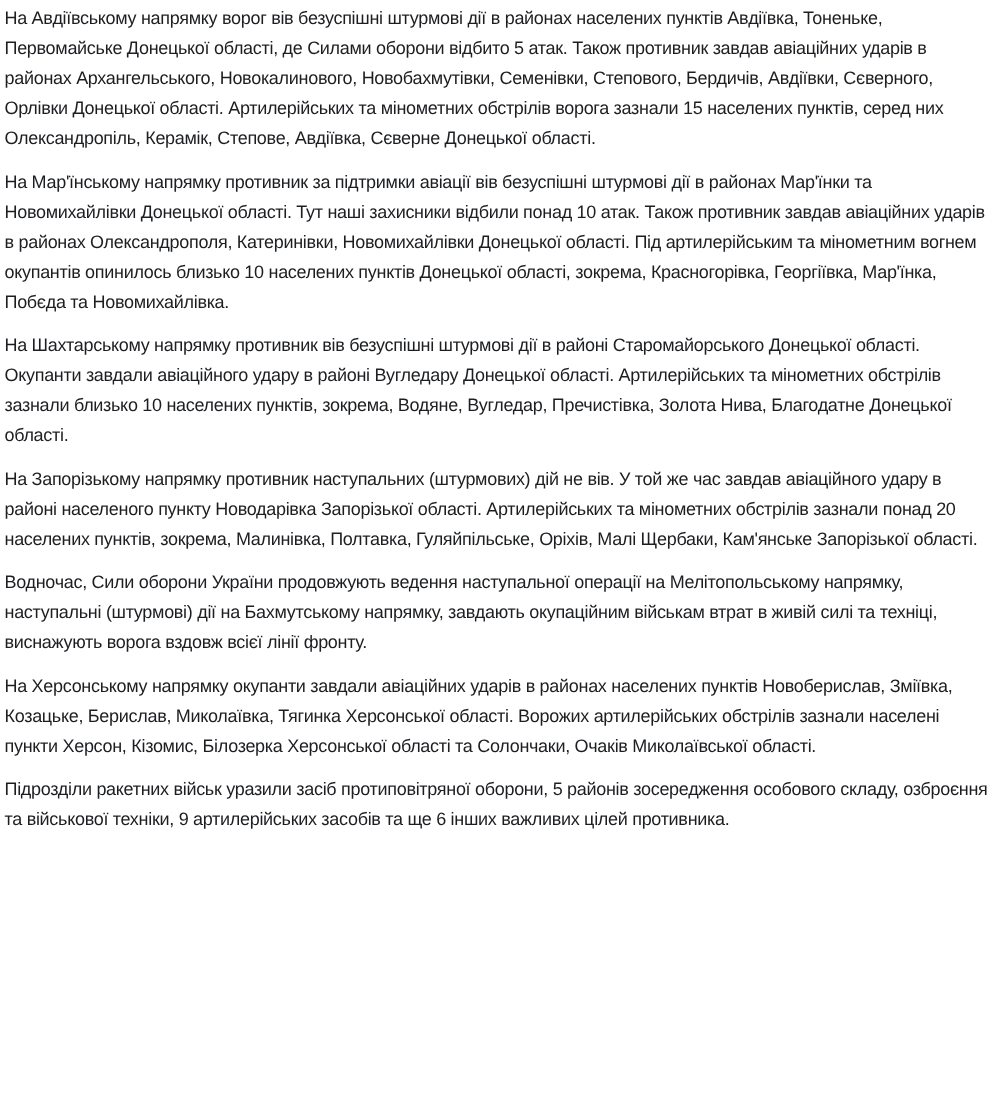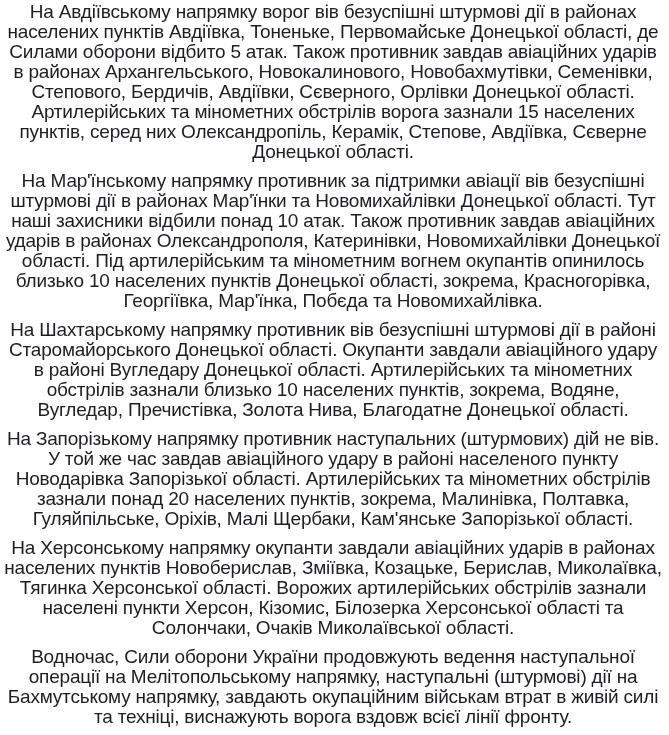--- a/index.html
+++ b/index.html
@@ -11,38 +11,39 @@
     width: 669px;
     height: 735px;
     overflow: hidden;
     box-sizing: border-box;
   }
   .post {
     box-sizing: border-box;
     width: 669px;
     padding: 2px 6px 0 3px;
     font-family: "Liberation Sans", "DejaVu Sans", sans-serif;
-    font-size: 19px;
+    font-size: 12px;
     line-height: 20px;
     letter-spacing: -0.2px;
     color: #1c1e21;
     background: #ffffff;
-    text-align: center;
+    text-align: left;
   }
   .post p {
     margin: 0 0 9px 0;
     padding: 0;
   }
   .post p:last-child {
     margin-bottom: 0;
   }
 </style>
 </head>
 <body>
 
 <div class="post">
   <p>На Авдіївському напрямку ворог вів безуспішні штурмові дії в районах населених пунктів Авдіївка, Тоненьке, Первомайське Донецької області, де Силами оборони відбито 5 атак. Також противник завдав авіаційних ударів в районах Архангельського, Новокалинового, Новобахмутівки, Семенівки, Степового, Бердичів, Авдіївки, Сєверного, Орлівки Донецької області. Артилерійських та мінометних обстрілів ворога зазнали 15 населених пунктів, серед них Олександропіль, Керамік, Степове, Авдіївка, Сєверне Донецької області.</p>
   <p>На Мар'їнському напрямку противник за підтримки авіації вів безуспішні штурмові дії в районах Мар'їнки та Новомихайлівки Донецької області. Тут наші захисники відбили понад 10 атак. Також противник завдав авіаційних ударів в районах Олександрополя, Катеринівки, Новомихайлівки Донецької області. Під артилерійським та мінометним вогнем окупантів опинилось близько 10 населених пунктів Донецької області, зокрема, Красногорівка, Георгіївка, Мар'їнка, Побєда та Новомихайлівка.</p>
   <p>На Шахтарському напрямку противник вів безуспішні штурмові дії в районі Старомайорського Донецької області. Окупанти завдали авіаційного удару в районі Вугледару Донецької області. Артилерійських та мінометних обстрілів зазнали близько 10 населених пунктів, зокрема, Водяне, Вугледар, Пречистівка, Золота Нива, Благодатне Донецької області.</p>
   <p>На Запорізькому напрямку противник наступальних (штурмових) дій не вів. У той же час завдав авіаційного удару в районі населеного пункту Новодарівка Запорізької області. Артилерійських та мінометних обстрілів зазнали понад 20 населених пунктів, зокрема, Малинівка, Полтавка, Гуляйпільське, Оріхів, Малі Щербаки, Кам'янське Запорізької області.</p>
+  <p>Водночас, Сили оборони України продовжують ведення наступальної операції на Мелітопольському напрямку, наступальні (штурмові) дії на Бахмутському напрямку, завдають окупаційним військам втрат в живій силі та техніці, виснажують ворога вздовж всієї лінії фронту.</p>
   <p>На Херсонському напрямку окупанти завдали авіаційних ударів в районах населених пунктів Новоберислав, Зміївка, Козацьке, Берислав, Миколаївка, Тягинка Херсонської області. Ворожих артилерійських обстрілів зазнали населені пункти Херсон, Кізомис, Білозерка Херсонської області та Солончаки, Очаків Миколаївської області.</p>
-  <p>Водночас, Сили оборони України продовжують ведення наступальної операції на Мелітопольському напрямку, наступальні (штурмові) дії на Бахмутському напрямку, завдають окупаційним військам втрат в живій силі та техніці, виснажують ворога вздовж всієї лінії фронту.</p>
+  <p>Підрозділи ракетних військ уразили засіб протиповітряної оборони, 5 районів зосередження особового складу, озброєння та військової техніки, 9 артилерійських засобів та ще 6 інших важливих цілей противника.</p>
 </div>
 
 </body></html>

